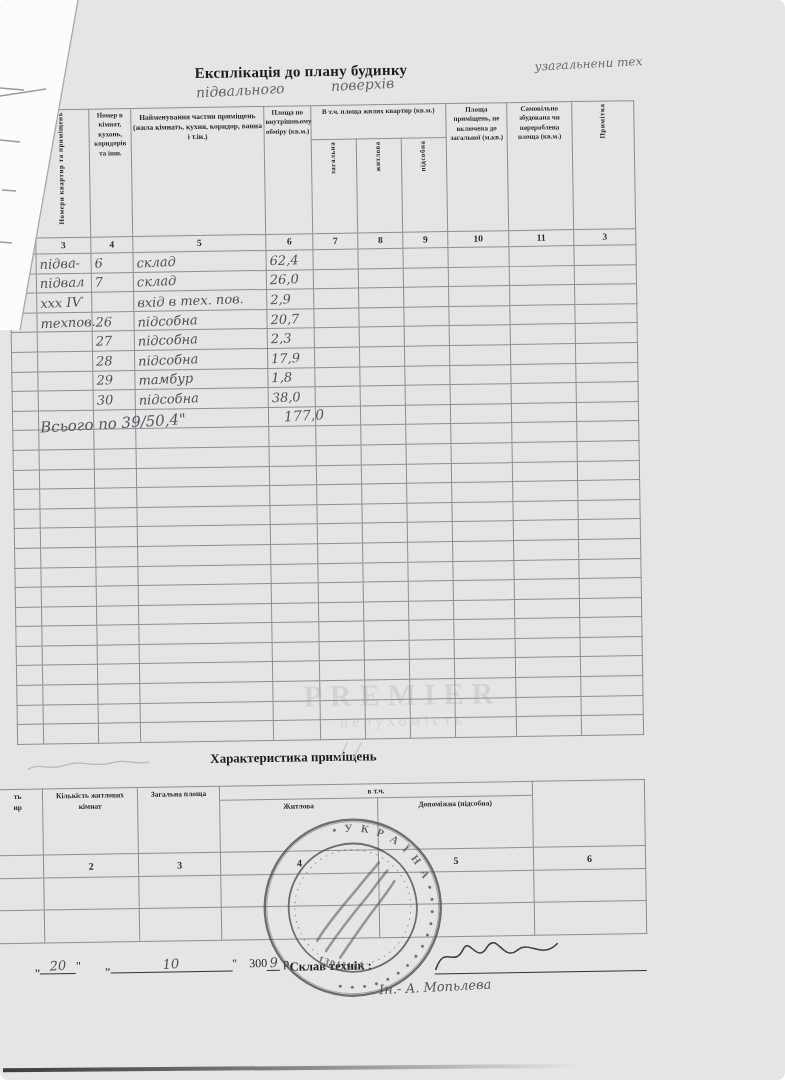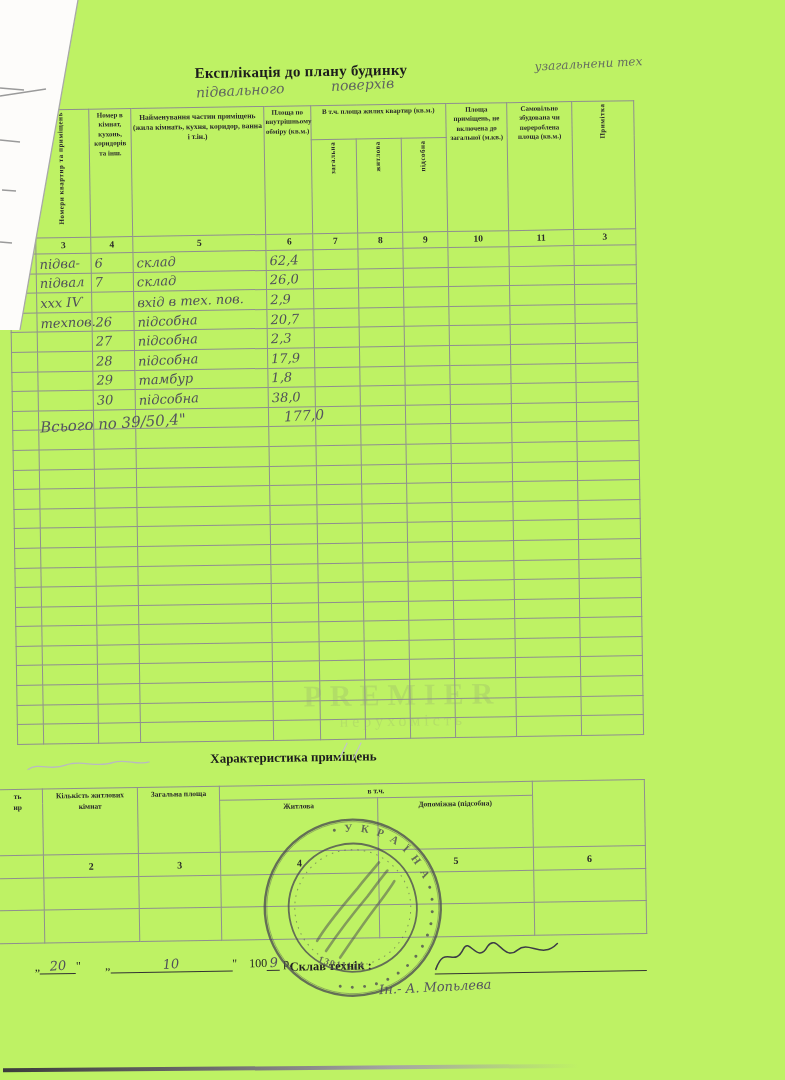--- a/index.html
+++ b/index.html
@@ -1,17 +1,17 @@
 <!DOCTYPE html>
 <html><head>
 <meta charset="utf-8">
 <style>
   html,body{margin:0;padding:0;background:#ffffff;}
-  .page{position:relative;width:785px;height:1080px;background:#bef264;overflow:hidden;
-        font-family:"Liberation Serif", serif;color:#222;}
+  .page{position:relative;width:785px;height:1080px;background:#e5e5e5;overflow:hidden;
+        font-family:"Liberation Serif", serif;color:#222;border-radius:8px;}
   .sheet{position:absolute;inset:0;transform:rotate(-0.9deg);transform-origin:50% 50%;}
 
   
   .t1-title{position:absolute;left:202px;top:62px;font-size:15px;font-weight:bold;
             letter-spacing:.3px;color:#1c1c1c;white-space:nowrap;}
   .hw{font-family:"DejaVu Serif", serif;font-style:italic;color:#55555f;}
   .hw-title1{position:absolute;left:542px;top:60px;font-size:12px;white-space:nowrap;
              transform:rotate(-2deg);opacity:.85;}
   .hw-title2a{position:absolute;left:203px;top:80px;font-size:14px;transform:rotate(-2deg);opacity:.9;}
   .hw-title2b{position:absolute;left:338px;top:76px;font-size:14px;transform:rotate(-2deg);opacity:.9;}
@@ -543,21 +543,21 @@
             <td></td>
           </tr>
       </tbody>
     </table>
 
     <div class="dateline">
       <span>„</span><span class="uline w34"><i class="hwd">20</i></span><span>"</span>
       <span style="display:inline-block;width:18px;"></span>
       <span>„</span><span class="uline w120"><i class="hwd">10</i></span><span>"</span>
       <span style="display:inline-block;width:6px;"></span>
-      <span>100</span><span class="uline w14"><i class="hwd">9</i></span><span> р.</span>
+      <span>300</span><span class="uline w14"><i class="hwd">9</i></span><span> р.</span>
     </div>
     <div class="madeby">Склав технік :</div>
     <div class="sigline"></div>
     <svg class="sig1" width="140" height="42">
       <path d="M4,34 C14,8 22,34 32,14 C38,2 46,30 56,12 C66,-2 72,28 86,16 C98,6 110,26 126,10" fill="none" stroke="#3c3c46" stroke-width="1.5" stroke-linecap="round"></path>
     </svg>
     <div class="hw sig2">Ін.- А. Мопьлева</div>
 
     <svg class="stamp" width="190" height="190" viewBox="0 0 190 190">
       <defs>

